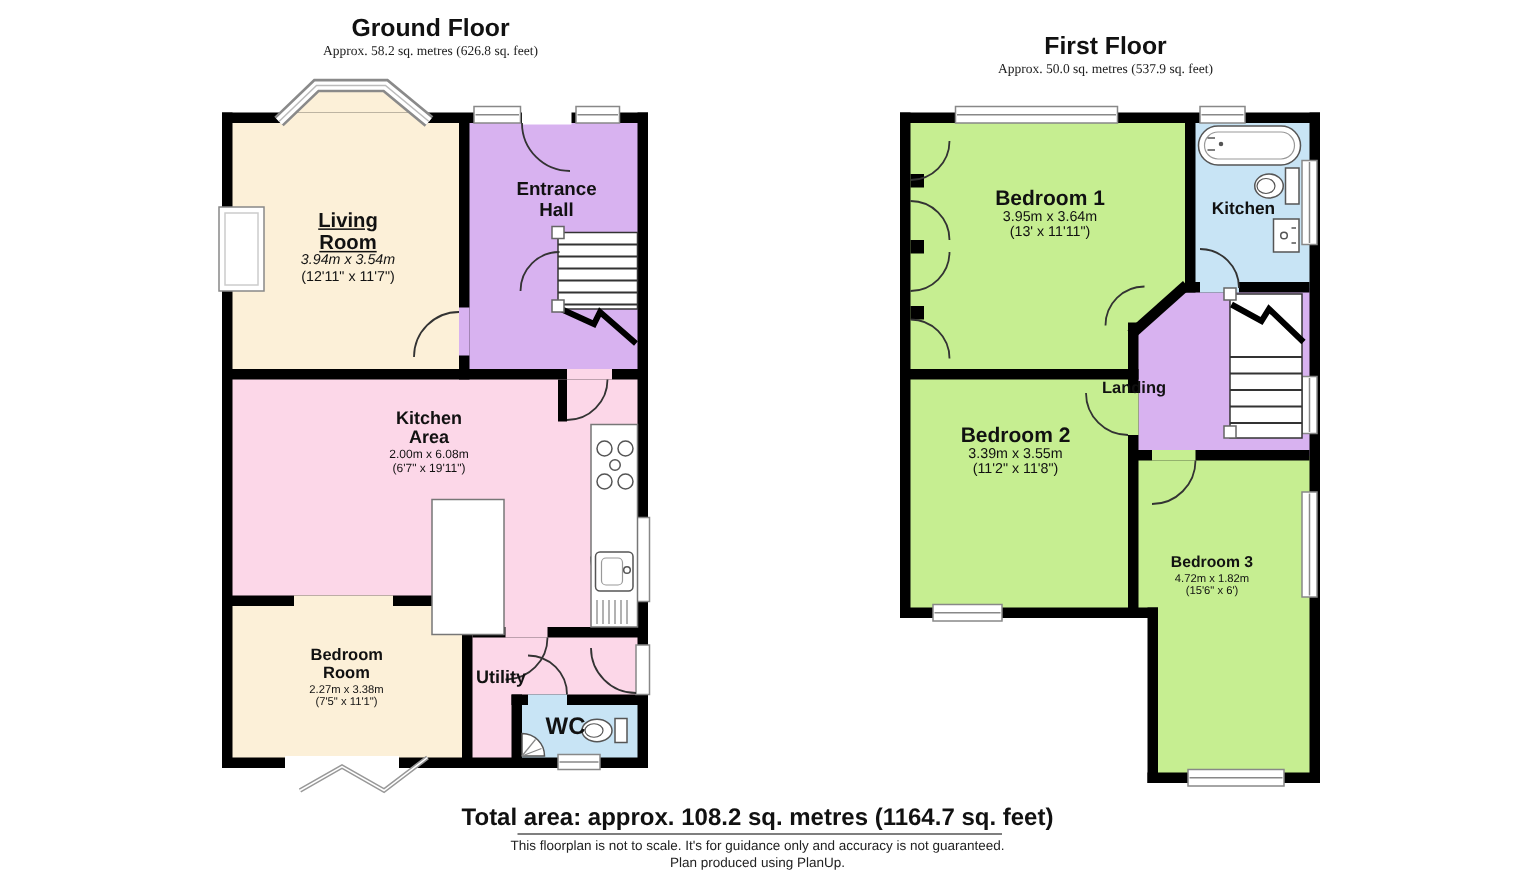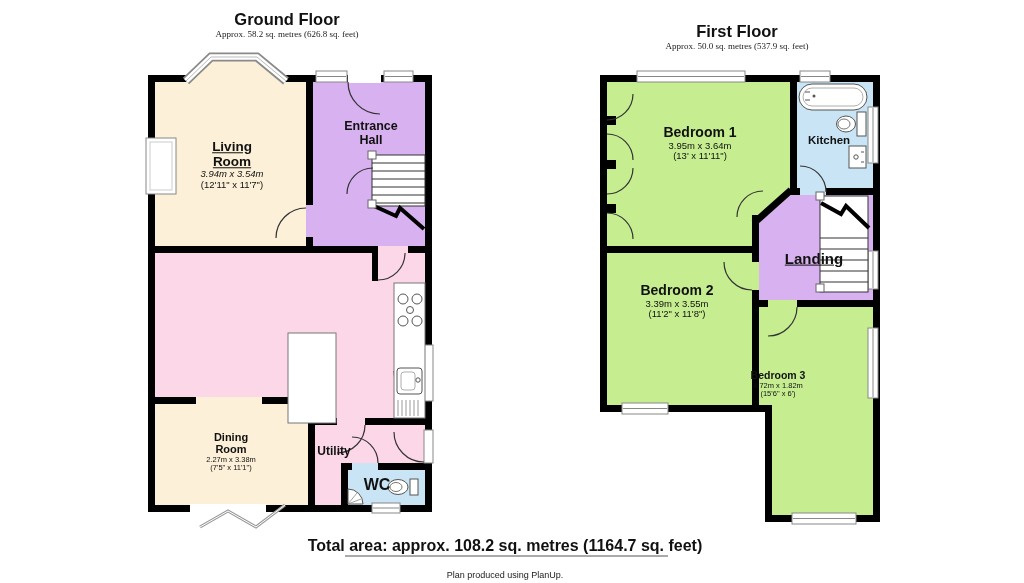--- a/index.html
+++ b/index.html
@@ -248,42 +248,48 @@
   <div class="label subtitle" style="left:287px;top:34px;">Approx. 58.2 sq. metres (626.8 sq. feet)</div>
   <div class="label title" style="left:737px;top:31px;">First Floor</div>
   <div class="label subtitle" style="left:737px;top:46px;text-align:center;">Approx. 50.0 sq. metres (537.9 sq. feet)</div>
 
   <div class="label" style="left:232px;top:165px;width:110px;">
     <div class="rname" style="font-size:13.5px;width:62px;margin:0 auto;text-decoration:underline;">Living Room</div>
     <div class="rdim" style="font-size:9.5px;font-style:italic;">3.94m x 3.54m</div>
     <div class="rdim" style="font-size:9.5px;">(12'11" x 11'7")</div>
   </div>
   <div class="label rname" style="left:371px;top:133px;font-size:12.5px;width:70px;text-align:center;">Entrance Hall</div>
+  <div class="label" style="left:286px;top:295px;width:110px;">
+    <div class="rname" style="font-size:12px;width:56px;margin:0 auto;">Kitchen Area</div>
+    <div class="rdim" style="font-size:8px;">2.00m x 6.08m</div>
+    <div class="rdim" style="font-size:8px;">(6'7" x 19'11")</div>
+  </div>
   <div class="label" style="left:231px;top:452px;width:110px;">
-    <div class="rname" style="font-size:11px;width:48px;margin:0 auto;">Dining Room</div>
+    <div class="rname" style="font-size:11px;width:48px;margin:0 auto;">Bedroom Room</div>
     <div class="rdim" style="font-size:7.5px;">2.27m x 3.38m</div>
     <div class="rdim" style="font-size:7.5px;">(7'5" x 11'1")</div>
   </div>
   <div class="label rname" style="left:334px;top:452px;font-size:12px;">Utility</div>
   <div class="label rname" style="left:377px;top:485px;font-size:16px;">WC</div>
 
   <div class="label" style="left:700px;top:143px;width:120px;">
     <div class="rname" style="font-size:14px;">Bedroom 1</div>
     <div class="rdim" style="font-size:9.5px;">3.95m x 3.64m</div>
     <div class="rdim" style="font-size:9.5px;">(13' x 11'11")</div>
   </div>
   <div class="label rname" style="left:829px;top:140px;font-size:11.5px;">Kitchen</div>
-  <div class="label rname" style="left:814px;top:259px;font-size:15px;text-decoration:underline;">Landing</div>
+  <div class="label rname" style="left:756px;top:259px;font-size:11px;">Landing</div>
   <div class="label" style="left:677px;top:301px;width:120px;">
     <div class="rname" style="font-size:14px;">Bedroom 2</div>
     <div class="rdim" style="font-size:9.5px;">3.39m x 3.55m</div>
     <div class="rdim" style="font-size:9.5px;">(11'2" x 11'8")</div>
   </div>
-  <div class="label" style="left:778px;top:384px;width:110px;">
+  <div class="label" style="left:808px;top:384px;width:110px;">
     <div class="rname" style="font-size:10.5px;">Bedroom 3</div>
     <div class="rdim" style="font-size:7.5px;">4.72m x 1.82m</div>
     <div class="rdim" style="font-size:7.5px;">(15'6" x 6')</div>
   </div>
 
   <div class="label total" style="left:505px;top:546px;">Total area: approx. 108.2 sq. metres (1164.7 sq. feet)</div>
+  <div class="label disc" style="left:505px;top:564px;">This floorplan is not to scale. It's for guidance only and accuracy is not guaranteed.</div>
   <div class="label disc" style="left:505px;top:575px;">Plan produced using PlanUp.</div>
 
 </div>
 
 </body></html>

